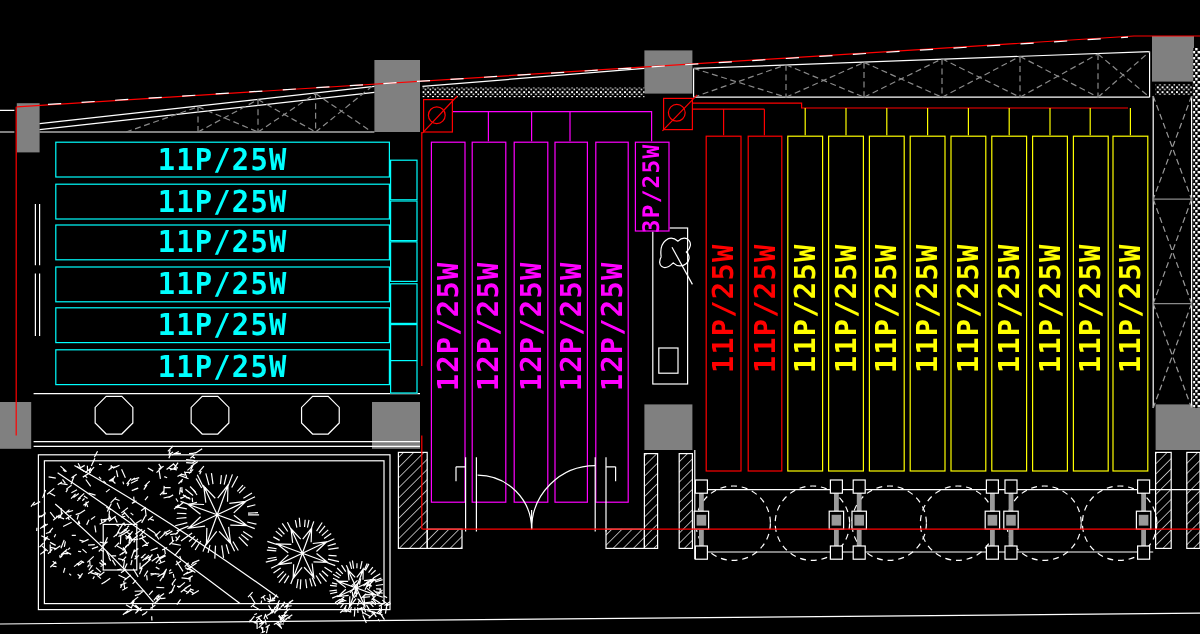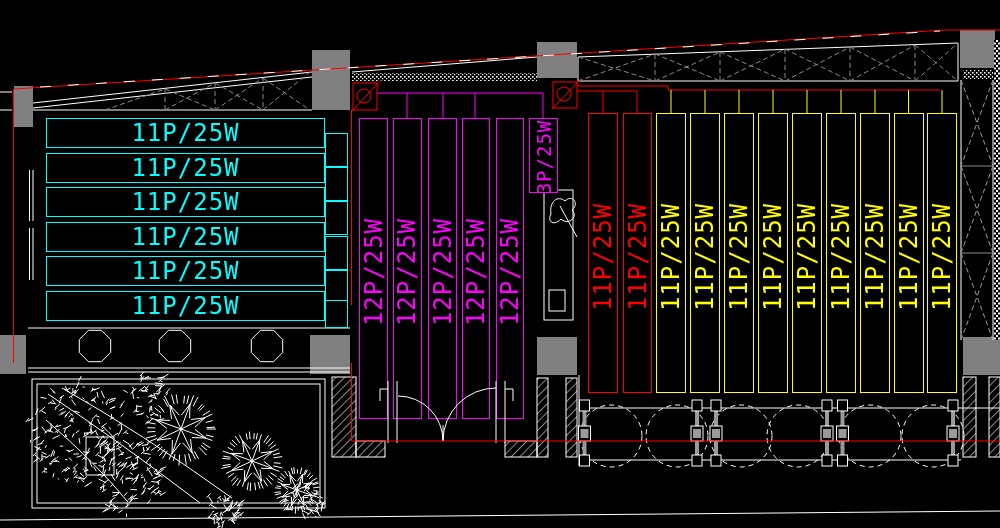--- a/index.html
+++ b/index.html
@@ -8,21 +8,21 @@
   #canvas svg{position:absolute;left:0;top:0;}
   .bar{position:absolute;box-sizing:border-box;border:1px solid;background:#000;}
   .hbar{display:flex;align-items:center;justify-content:center;}
   .hbar .hlabel{font-size:24px;line-height:1;letter-spacing:1px;transform:scaleY(1.05);}
   .vlabel{position:absolute;font-size:24px;line-height:1;letter-spacing:1px;white-space:nowrap;
           transform:translate(-50%,-50%) rotate(-90deg);}
   .tab{position:absolute;box-sizing:border-box;border:1px solid #00ffff;background:#000;}
   #reception-label{position:absolute;left:366px;top:191px;color:#ffffff;font-size:27px;
           letter-spacing:7px;font-family:"Liberation Sans",sans-serif;z-index:6;}
   .layer0{z-index:1;} .layer1{z-index:3;}
-  .barlayer{z-index:2;}
+  .barlayer{z-index:2;font-weight:bold;}
 </style>
 </head>
 <body>
 
 <div id="canvas">
 
   <svg class="layer0" width="1000" height="528" viewBox="0 0 1000 528">
     <defs>
       <pattern id="hatch" width="6" height="6" patternUnits="userSpaceOnUse" patternTransform="rotate(45)">
         <line x1="0" y1="0" x2="0" y2="6" stroke="#e8e8e8" stroke-width="1.2"></line>

